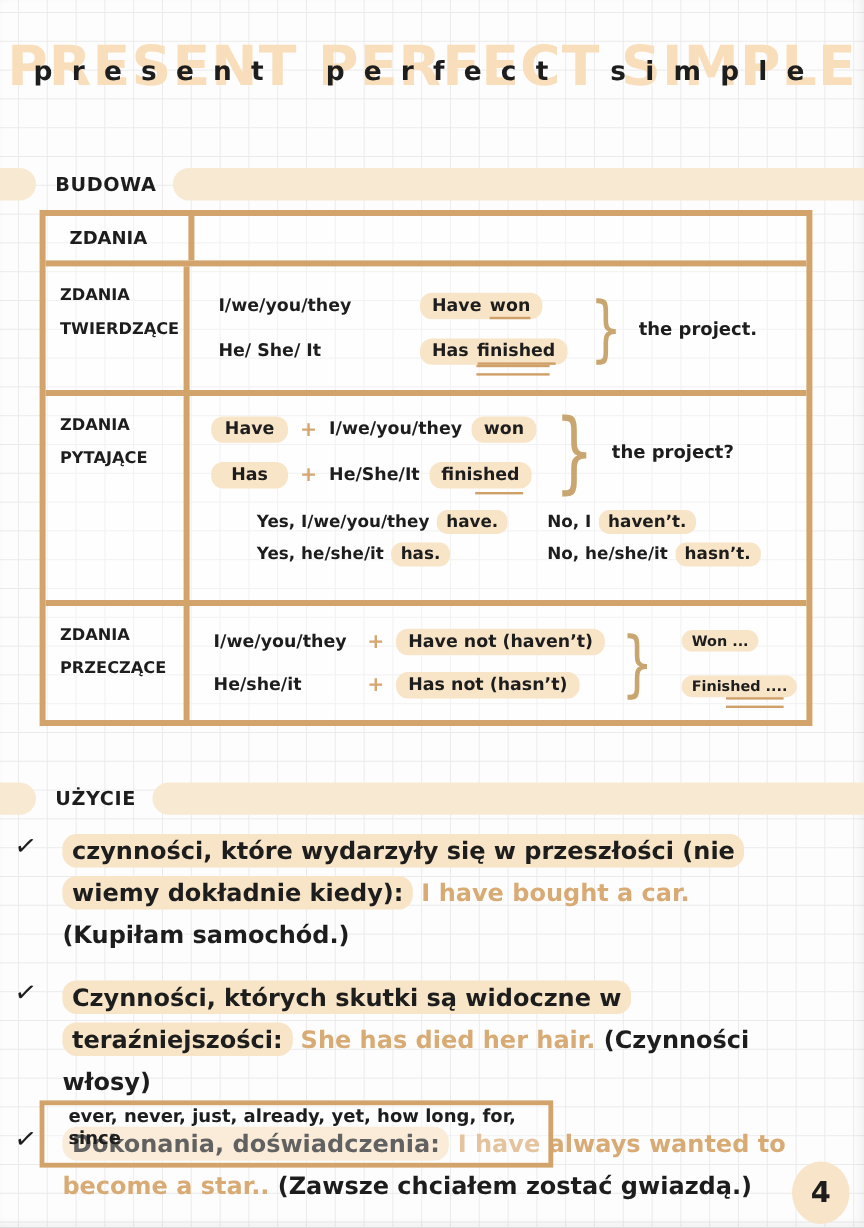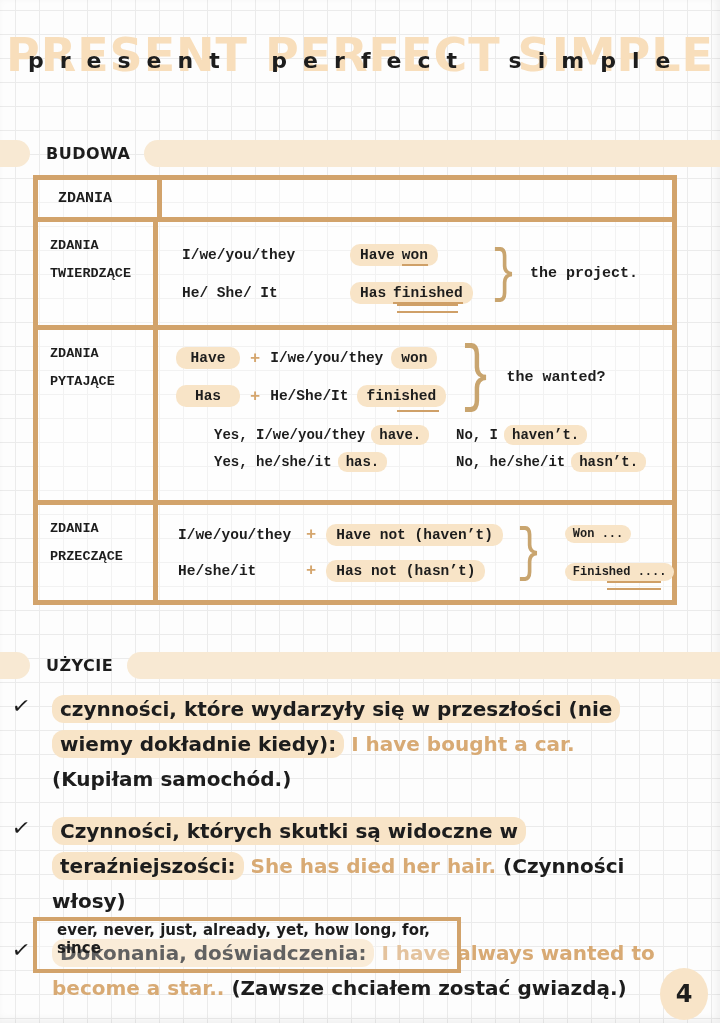--- a/index.html
+++ b/index.html
@@ -37,21 +37,21 @@
     position:absolute;left:0;right:0;height:41px;
     display:flex;align-items:center;
   }
   .pill-sm{width:42px;height:27px;border-radius:14px;background:#f8e9d3;margin-left:-12px;flex:0 0 auto;}
   .section-label{margin-left:16px;font-size:16px;font-weight:700;letter-spacing:.5px;flex:0 0 auto;}
   .pill-lg{flex:1 1 auto;height:27px;border-radius:14px;background:#f8e9d3;margin-left:14px;margin-right:-12px;}
 
   
   .gtable{
     position:absolute;left:33px;top:175px;width:634px;
-    border:5px solid #d2a36b;background:rgba(255,255,255,.35);font-family:Liberation Mono, monospace;
+    border:5px solid #d2a36b;background:rgba(255,255,255,.35);
   }
   .trow{display:flex;border-bottom:5px solid #d2a36b;}
   .trow:last-child{border-bottom:none;}
   .c1{
     width:99px;flex:0 0 auto;border-right:5px solid #d2a36b;
     padding:10px 4px 6px 12px;font-size:13.5px;font-weight:700;line-height:2.1;
   }
   .c1 span{display:block;}
   .c2{flex:1 1 auto;position:relative;}
   .thead{height:37px;}
@@ -181,21 +181,21 @@
               <span class="pill" style="margin-left:8px;">won</span>
             </div>
             <div class="line">
               <span class="pill aux-pill">Has</span>
               <span class="plus">+</span>
               <span>He/She/It</span>
               <span class="pill u-line" style="margin-left:8px;">finished</span>
             </div>
           </div>
           <div class="brace tall">}</div>
-          <div class="result">the wanted?</div>
+          <div class="result">the project?</div>
         </div>
         <div class="answers">
           <div class="ans-line">
             <span class="ans-pair1">
                 <span>Yes, I/we/you/they</span>
                 <span class="ans-pill">have.</span>
               </span>
             <span class="ans-pair2">
                 <span>No, I</span>
                 <span class="ans-pill">haven’t.</span>

